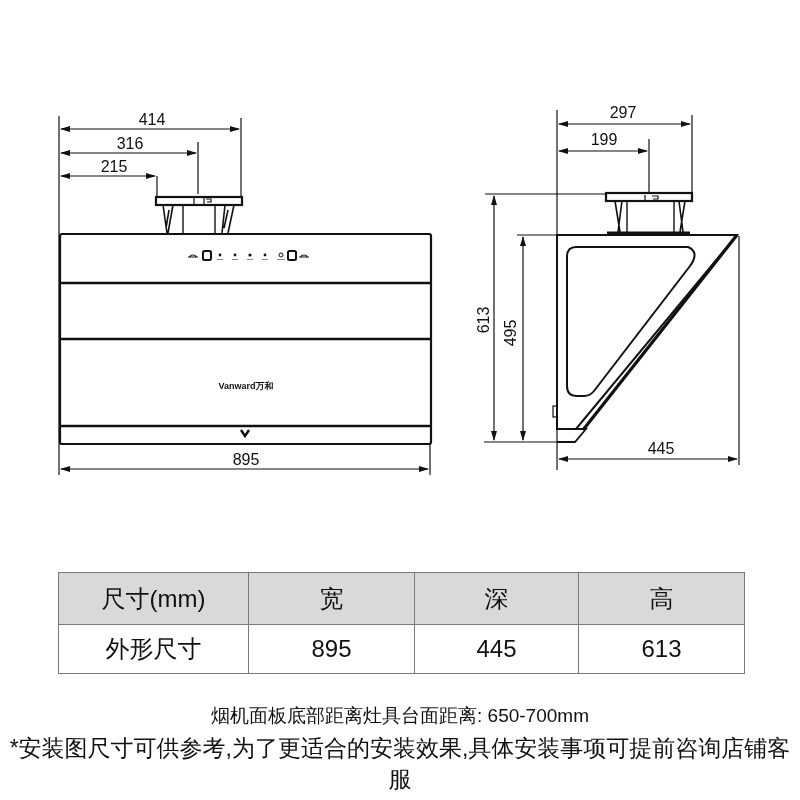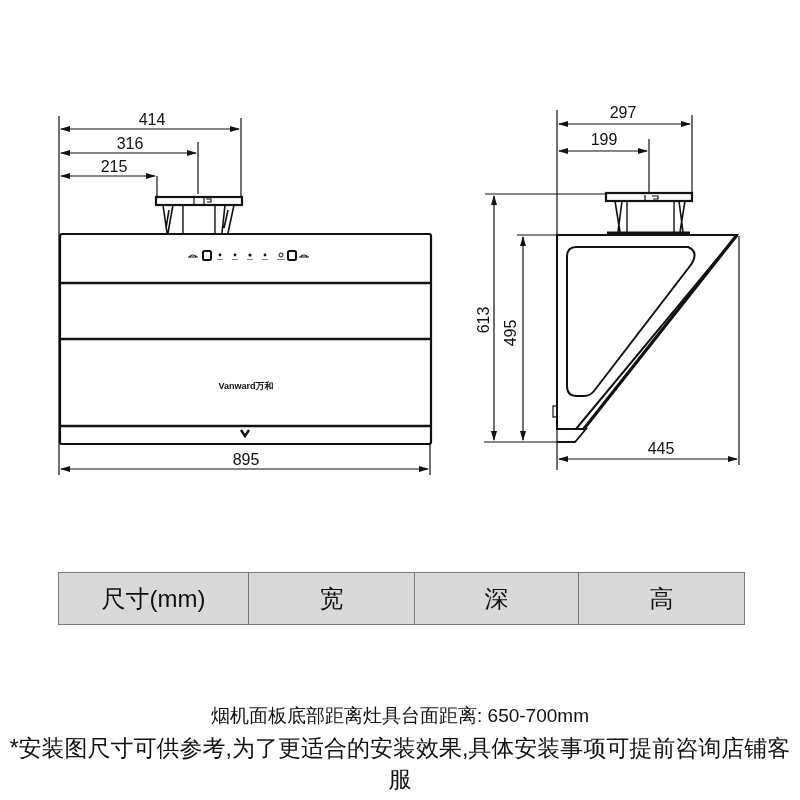--- a/index.html
+++ b/index.html
@@ -137,17 +137,23 @@
       <col class="c2">
       <col class="c3">
     </colgroup>
   <tbody>
       <tr class="head">
     <td>尺寸(mm)</td>
     <td>宽</td>
     <td>深</td>
     <td>高</td>
   </tr>
+  <tr>
+    <td>外形尺寸</td>
+    <td>895</td>
+    <td>445</td>
+    <td>613</td>
+  </tr>
 </tbody>
   </table>
 
 <div class="note note-1">烟机面板底部距离灶具台面距离: 650-700mm</div>
 <div class="note note-2">*安装图尺寸可供参考,为了更适合的安装效果,具体安装事项可提前咨询店铺客服</div>
 
 </body></html>

